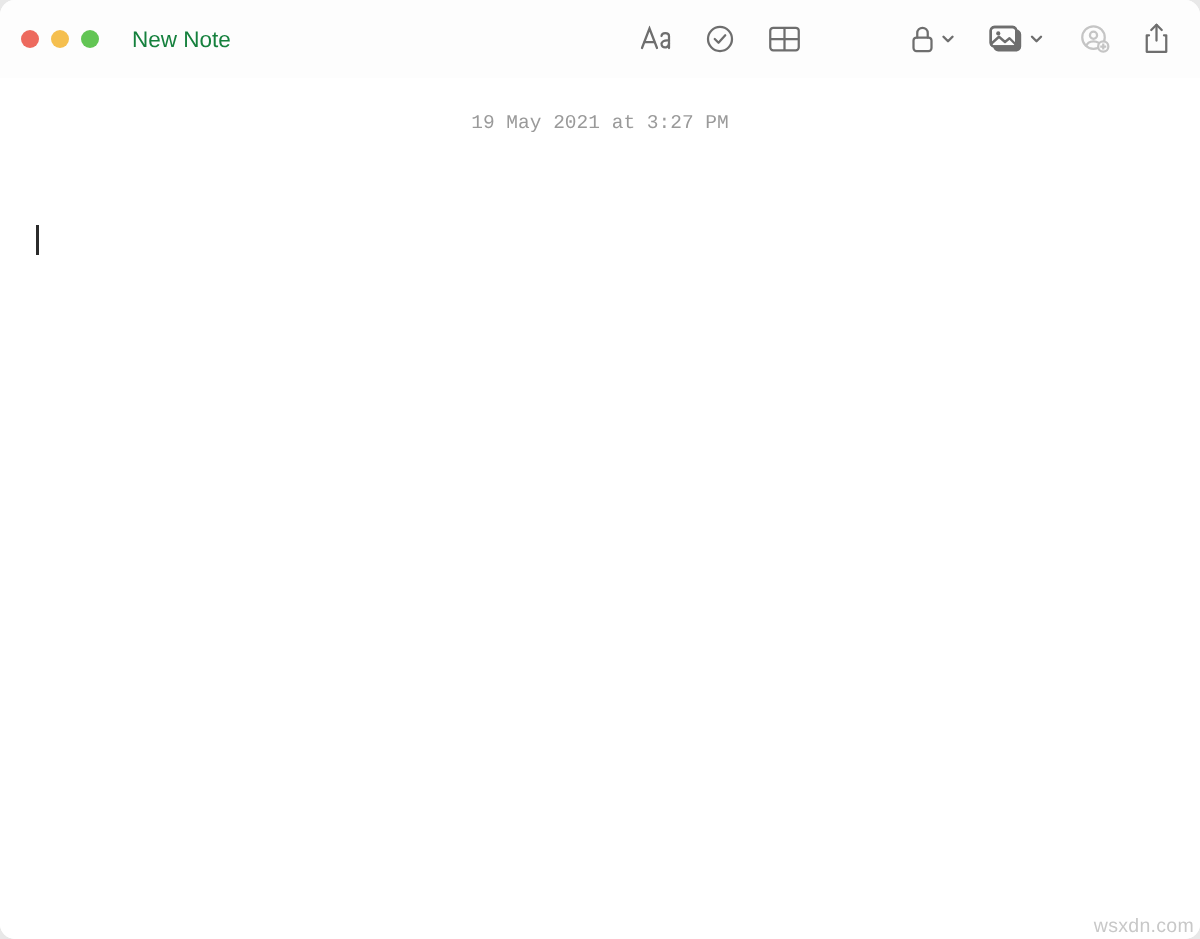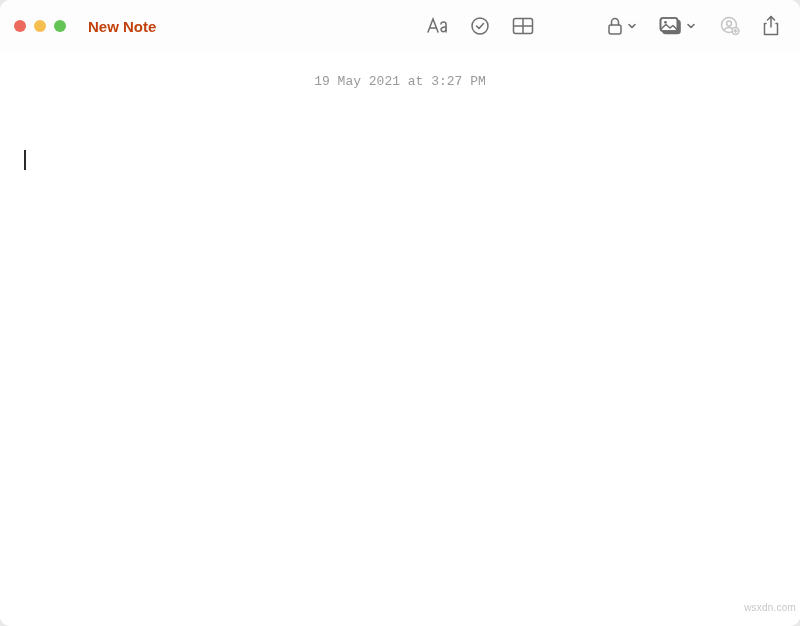--- a/index.html
+++ b/index.html
@@ -41,22 +41,22 @@
       width: 12px;
       height: 12px;
       border-radius: 50%;
     }
     .tl-close { background: #ed6a5e; }
     .tl-min   { background: #f5bf4f; }
     .tl-max   { background: #62c554; }
     .title {
       margin-left: 14px;
       font-size: 15px;
-      font-weight: 700;
-      color: #c2410c;
+      font-weight: 400;
+      color: #15803d;
     }
     .toolbar {
       margin-left: auto;
       display: flex;
       align-items: center;
       gap: 22px;
       color: #7a7a7a;
       padding-right: 6px;
     }
     .tool {
@@ -97,22 +97,22 @@
       position: absolute;
       left: 24px;
       top: 98px;
       width: 1.5px;
       height: 20px;
       background: #2b2b2b;
     }
     .watermark {
       position: absolute;
       right: 4px;
-      bottom: 13px;
-      font-size: 10px;
+      bottom: 2px;
+      font-size: 13px;
       color: #c8c8c8;
       letter-spacing: 0.2px;
     }
   </style>
 </head>
 <body>
 
 <div class="window">
   <div class="titlebar">
     <div class="traffic-lights">

